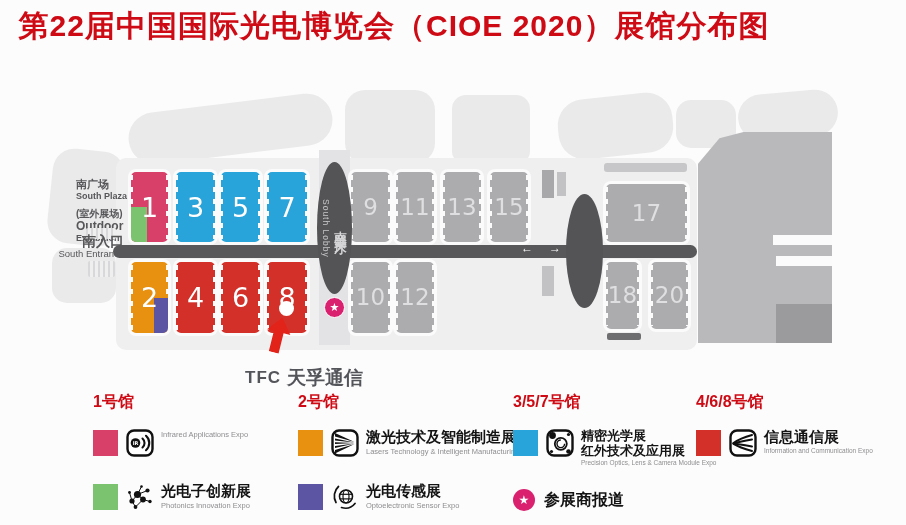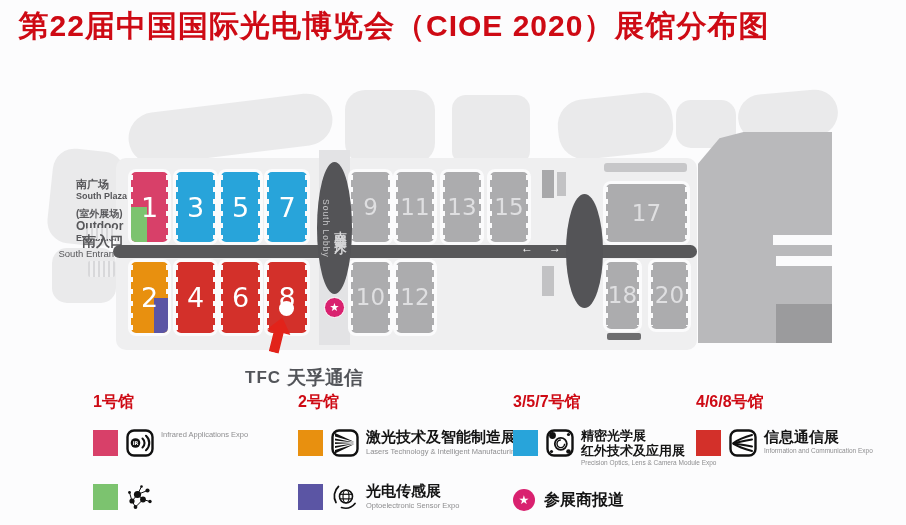--- a/index.html
+++ b/index.html
@@ -259,20 +259,24 @@
         </g>
         <circle cx="6" cy="18" r="2.6" fill="#111"></circle>
           <circle cx="11.5" cy="11.5" r="3.6" fill="#111"></circle>
         <circle cx="17" cy="16.5" r="2.9" fill="#111"></circle>
           <circle cx="21.5" cy="7.5" r="2.1" fill="#111"></circle>
         <circle cx="24" cy="18.5" r="1.7" fill="#111"></circle>
           <circle cx="9.5" cy="24" r="1.9" fill="#111"></circle>
         <circle cx="3.5" cy="9.5" r="1.4" fill="#111"></circle>
           <circle cx="15.5" cy="3.5" r="1.3" fill="#111"></circle>
       </svg>
+      <span class="ltxt">
+        <span class="cn">光电子创新展</span>
+        <span class="en">Photonics Innovation Expo</span>
+      </span>
     </div>
   </div>
 
   <div class="lcol" style="left:298px;">
     <div class="lhead">2号馆</div>
     <div class="litem">
       <span class="sw" style="background:#E8900F;"></span>
       <svg class="licon" viewBox="0 0 28 28">
         <rect x="1.5" y="1.5" width="25" height="25" rx="6.5" fill="#fff" stroke="#111" stroke-width="2.4"></rect>
         <g fill="#111">

